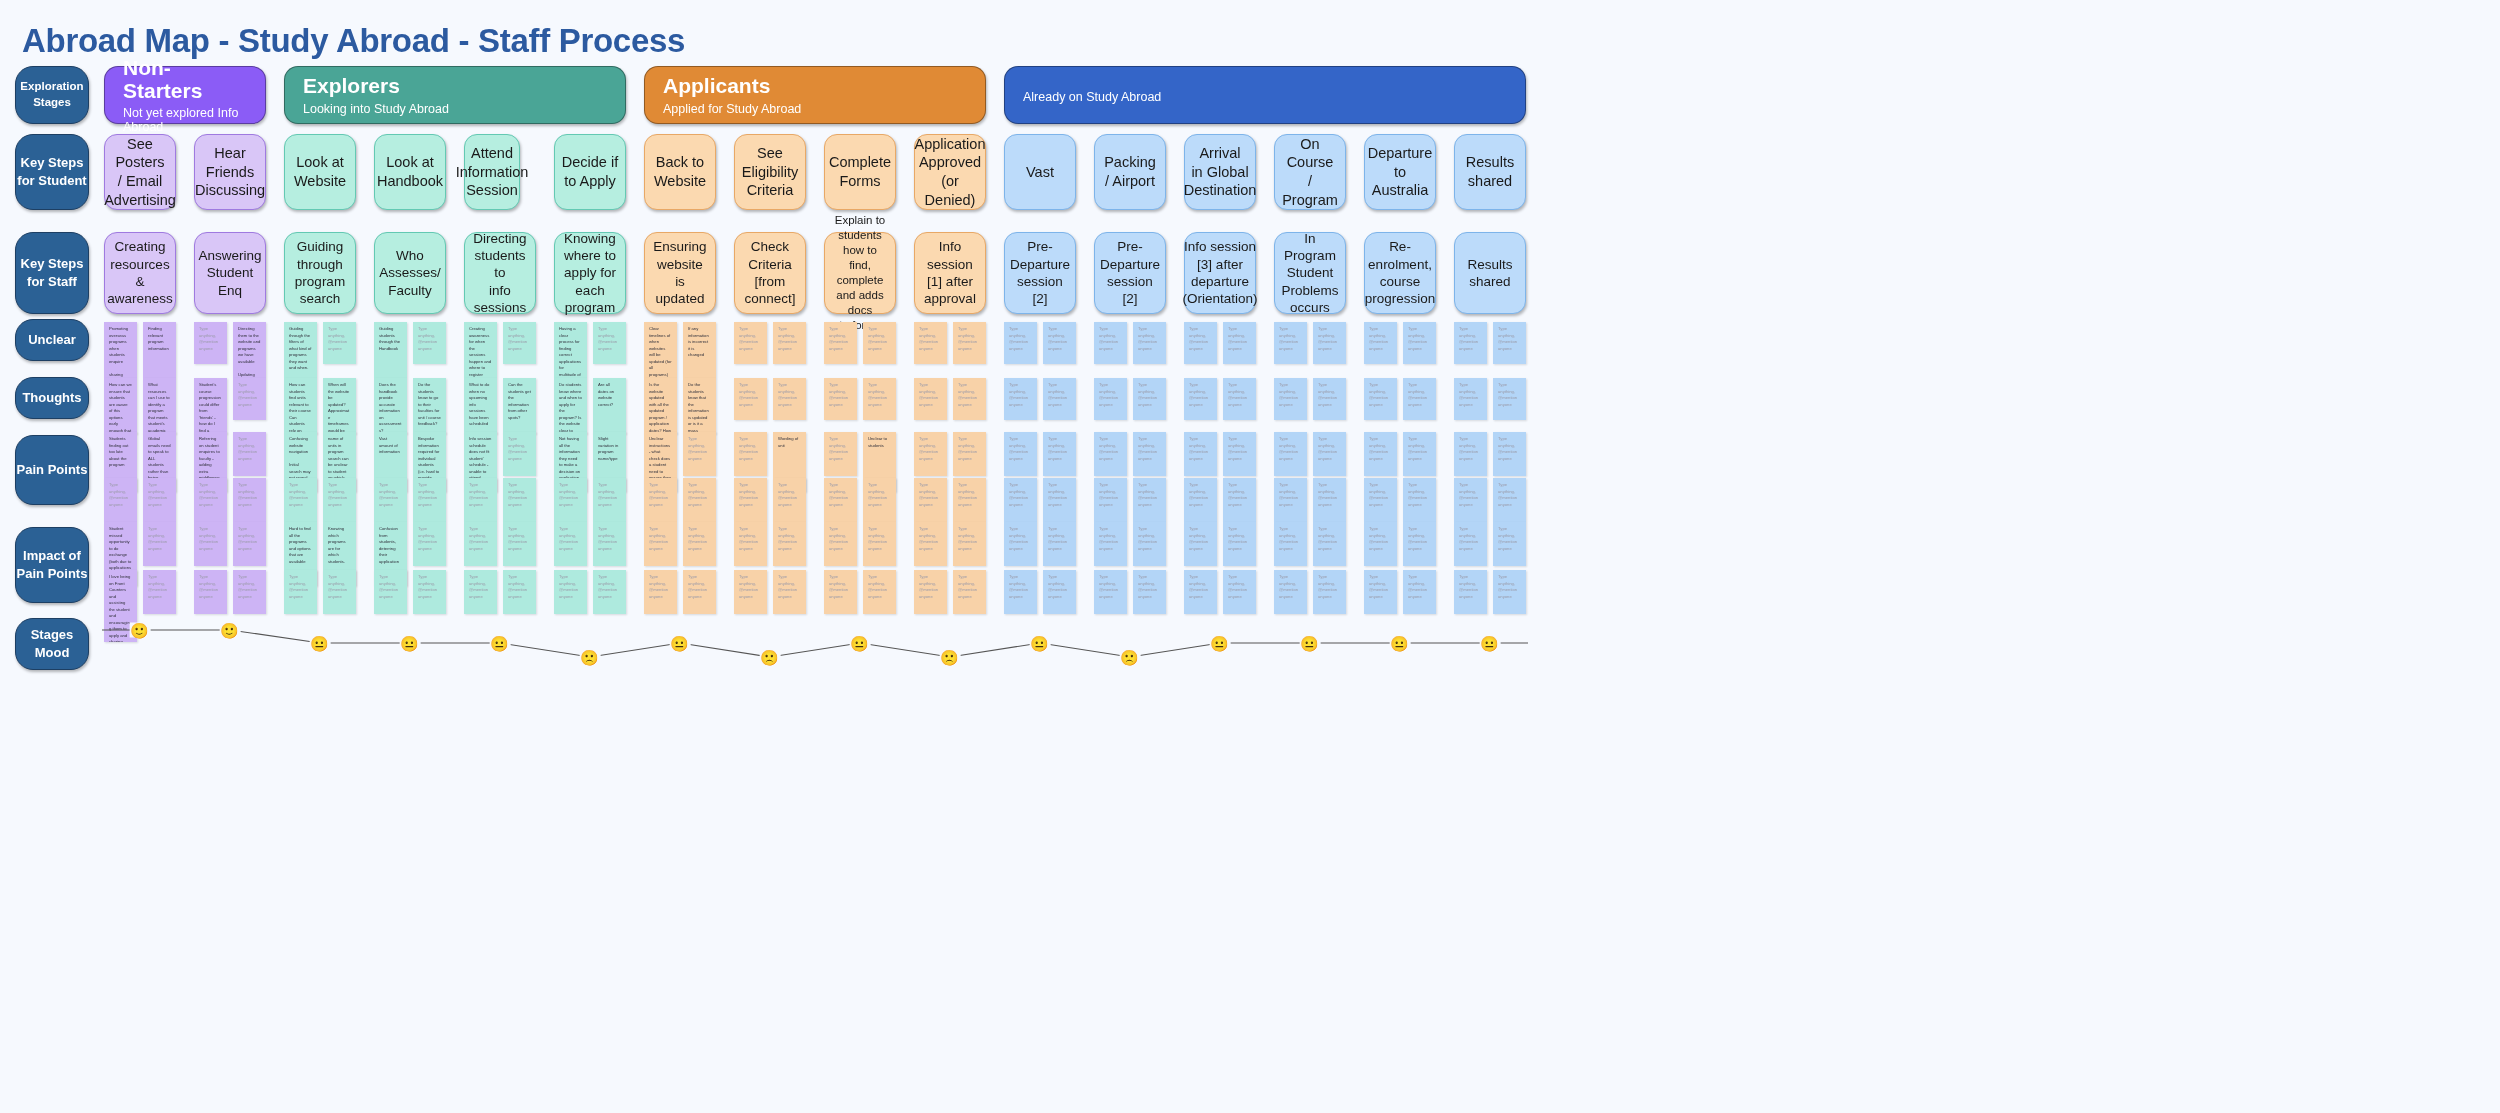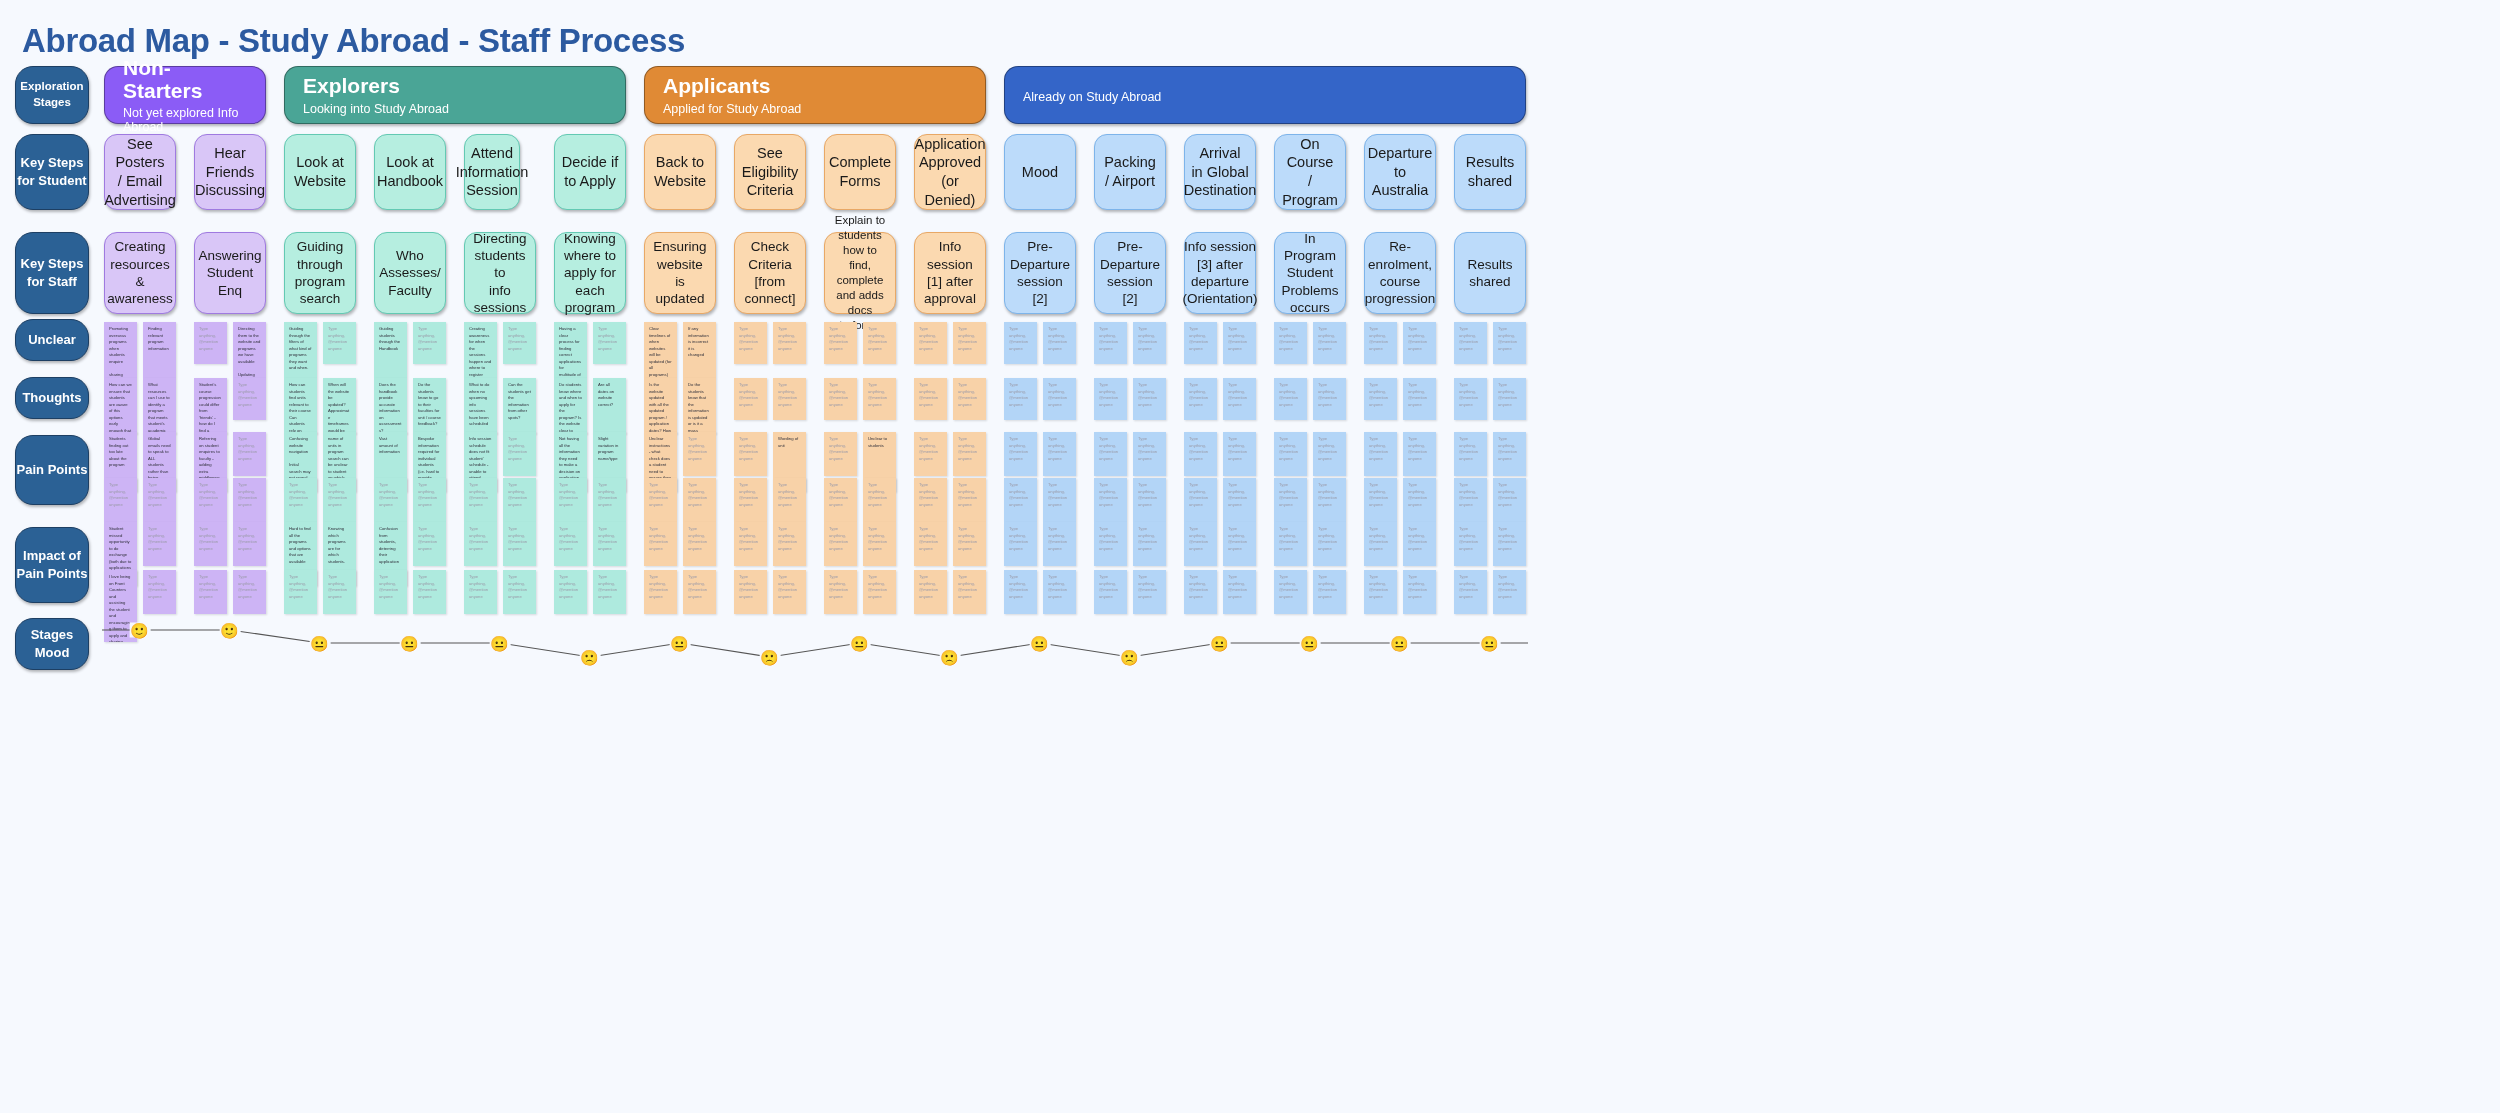--- a/index.html
+++ b/index.html
@@ -96,21 +96,21 @@
     <div class="rcard step" style="left: 104px; top: 134px; width: 72px; height: 76px; background: rgb(217, 198, 247); border: 1.2px solid rgb(159, 122, 224);">See Posters<br>/ Email<br>Advertising</div>
     <div class="rcard step" style="left: 194px; top: 134px; width: 72px; height: 76px; background: rgb(217, 198, 247); border: 1.2px solid rgb(159, 122, 224);">Hear<br>Friends<br>Discussing</div>
     <div class="rcard step" style="left: 284px; top: 134px; width: 72px; height: 76px; background: rgb(182, 238, 224); border: 1.2px solid rgb(99, 201, 179);">Look at<br>Website</div>
     <div class="rcard step" style="left: 374px; top: 134px; width: 72px; height: 76px; background: rgb(182, 238, 224); border: 1.2px solid rgb(99, 201, 179);">Look at<br>Handbook</div>
     <div class="rcard step" style="left: 464px; top: 134px; width: 56px; height: 76px; background: rgb(182, 238, 224); border: 1.2px solid rgb(99, 201, 179);">Attend<br>Information<br>Session</div>
     <div class="rcard step" style="left: 554px; top: 134px; width: 72px; height: 76px; background: rgb(182, 238, 224); border: 1.2px solid rgb(99, 201, 179);">Decide if<br>to Apply</div>
     <div class="rcard step" style="left: 644px; top: 134px; width: 72px; height: 76px; background: rgb(251, 217, 176); border: 1.2px solid rgb(232, 168, 102);">Back to<br>Website</div>
     <div class="rcard step" style="left: 734px; top: 134px; width: 72px; height: 76px; background: rgb(251, 217, 176); border: 1.2px solid rgb(232, 168, 102);">See<br>Eligibility<br>Criteria</div>
     <div class="rcard step" style="left: 824px; top: 134px; width: 72px; height: 76px; background: rgb(251, 217, 176); border: 1.2px solid rgb(232, 168, 102);">Complete<br>Forms</div>
     <div class="rcard step" style="left: 914px; top: 134px; width: 72px; height: 76px; background: rgb(251, 217, 176); border: 1.2px solid rgb(232, 168, 102);">Application<br>Approved<br>(or Denied)</div>
-    <div class="rcard step" style="left: 1004px; top: 134px; width: 72px; height: 76px; background: rgb(188, 219, 250); border: 1.2px solid rgb(125, 180, 234);">Mood</div>
+    <div class="rcard step" style="left: 1004px; top: 134px; width: 72px; height: 76px; background: rgb(188, 219, 250); border: 1.2px solid rgb(125, 180, 234);">Vast</div>
     <div class="rcard step" style="left: 1094px; top: 134px; width: 72px; height: 76px; background: rgb(188, 219, 250); border: 1.2px solid rgb(125, 180, 234);">Packing<br>/ Airport</div>
     <div class="rcard step" style="left: 1184px; top: 134px; width: 72px; height: 76px; background: rgb(188, 219, 250); border: 1.2px solid rgb(125, 180, 234);">Arrival<br>in Global<br>Destination</div>
     <div class="rcard step" style="left: 1274px; top: 134px; width: 72px; height: 76px; background: rgb(188, 219, 250); border: 1.2px solid rgb(125, 180, 234);">On Course<br>/ Program</div>
     <div class="rcard step" style="left: 1364px; top: 134px; width: 72px; height: 76px; background: rgb(188, 219, 250); border: 1.2px solid rgb(125, 180, 234);">Departure<br>to Australia</div>
     <div class="rcard step" style="left: 1454px; top: 134px; width: 72px; height: 76px; background: rgb(188, 219, 250); border: 1.2px solid rgb(125, 180, 234);">Results<br>shared</div>
     <div class="rcard rowlabel" style="left: 15px; top: 232px; width: 74px; height: 82px;">Key Steps<br>for Staff</div>
     <div class="rcard step staff" style="left: 104px; top: 232px; width: 72px; height: 82px; background: rgb(217, 198, 247); border: 1.2px solid rgb(159, 122, 224);">Creating<br>resources &amp;<br>awareness</div>
     <div class="rcard step staff" style="left: 194px; top: 232px; width: 72px; height: 82px; background: rgb(217, 198, 247); border: 1.2px solid rgb(159, 122, 224);">Answering<br>Student Enq</div>
     <div class="rcard step staff" style="left: 284px; top: 232px; width: 72px; height: 82px; background: rgb(182, 238, 224); border: 1.2px solid rgb(99, 201, 179);">Guiding<br>through<br>program<br>search</div>
     <div class="rcard step staff" style="left: 374px; top: 232px; width: 72px; height: 82px; background: rgb(182, 238, 224); border: 1.2px solid rgb(99, 201, 179);">Who<br>Assesses/<br>Faculty</div>

